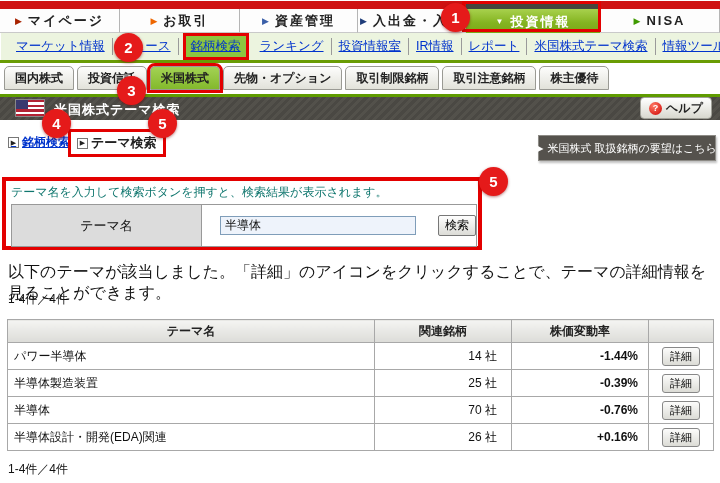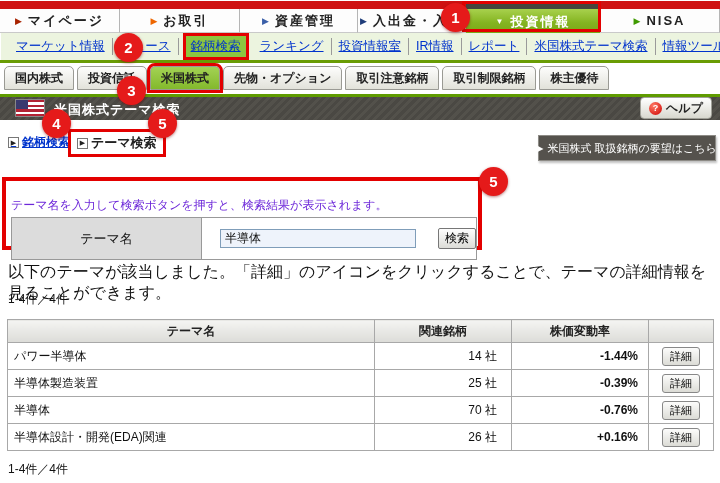--- a/index.html
+++ b/index.html
@@ -63,21 +63,21 @@
     font-size:13px; font-weight:bold; color:#222; display:flex; align-items:center; cursor:pointer; background:#fff; }
   .bcbox3 { position:absolute; left:158px; top:129px; border:3px solid #e30000; padding:2px 6px;
     font-size:13px; color:#0033cc; text-decoration:underline; display:flex; align-items:center; cursor:pointer; background:#fff; }
   .reqbtn { position:absolute; left:538px; top:135px; width:178px; height:26px; background:#55524d;
     border:1px solid #8d8b86; box-shadow:1px 2px 2px rgba(0,0,0,.25); color:#fff; font-size:11px;
     display:flex; align-items:center; justify-content:center; gap:4px; cursor:pointer; white-space:nowrap; }
   .reqbtn .arw { font-size:8px; }
 
   
   .sbox { position:absolute; left:2px; top:177px; width:480px; height:73px; border:4px solid #e30000; background:#fff; }
-  .sbox .instr { margin:16px 0 3px 5px; font-size:12px; color:#6d28d9; }
+  .sbox .instr { margin:3px 0 3px 5px; font-size:12px; color:#0f766e; }
   .frow { margin-left:5px; width:466px; height:43px; display:flex; border:1px solid #999; }
   .fl { width:190px; background:#dcdcdc; border-right:1px solid #999; display:flex; align-items:center;
     justify-content:center; font-size:13px; color:#111; }
   .fr { flex:1; display:flex; align-items:center; padding-left:18px; gap:22px; background:#fff; }
   .theme-input { width:196px; height:19px; background:#eef3fb; border:1px solid #7f9db9; font-size:12px;
     padding:1px 4px; font-family:inherit; color:#111; }
   .searchbtn { width:38px; height:21px; font-size:12px; background:linear-gradient(#fefefe,#dcdcd7);
     border:1px solid #777; border-radius:2px; cursor:pointer; font-family:inherit; }
 
   .note { position:absolute; left:8px; top:262px; font-size:16px; color:#111; }
@@ -155,22 +155,22 @@
     <span class="snitem">情報ツール</span>
     <span class="snitem">カブコール</span>
   </div>
   <div class="grnline"></div>
 
   <div class="sectabs">
     <div class="stab">国内株式</div>
     <div class="stab">投資信託</div>
     <div class="stab stab-active">米国株式</div>
     <div class="stab">先物・オプション</div>
+    <div class="stab">取引制限銘柄</div>
     <div class="stab">取引注意銘柄</div>
-    <div class="stab">取引制限銘柄</div>
     <div class="stab">株主優待</div>
   </div>
 
   <div class="titlebarline"></div>
   <div class="titlebar">
     <div class="flag">
       <div class="canton"></div>
     </div>
     <div class="pagetitle">米国株式テーマ検索</div>
     <div class="helpbtn">

